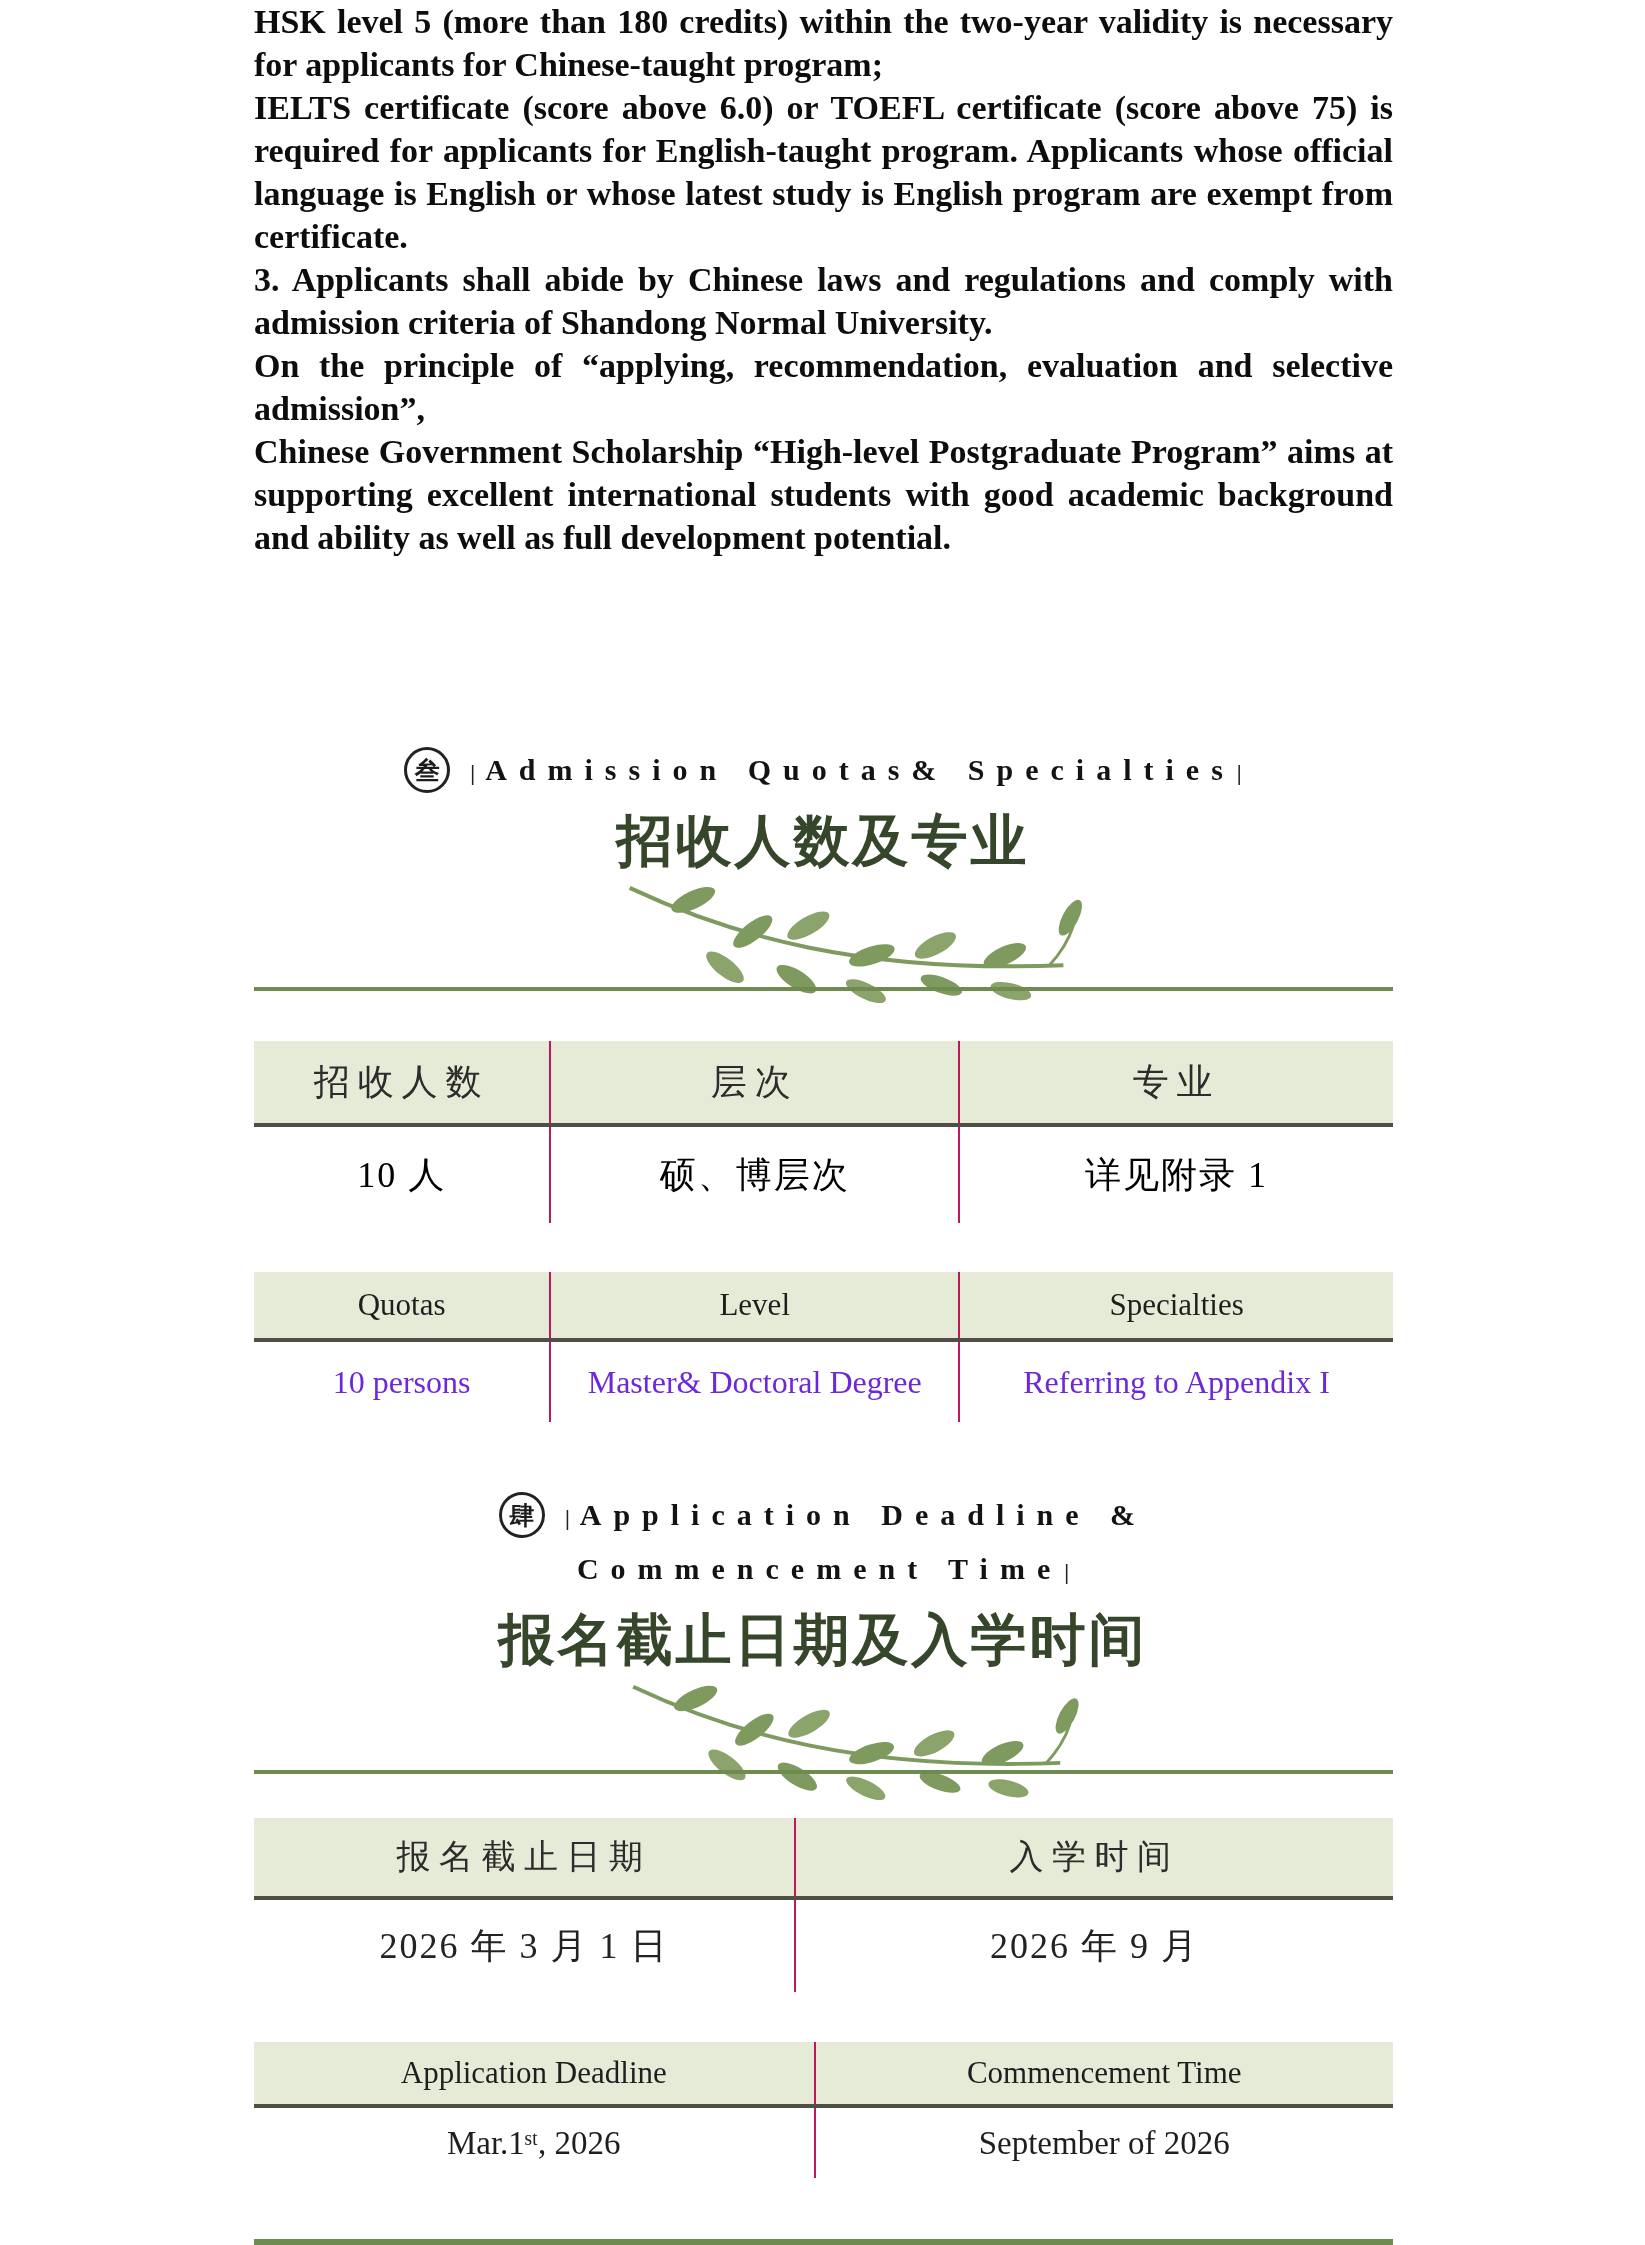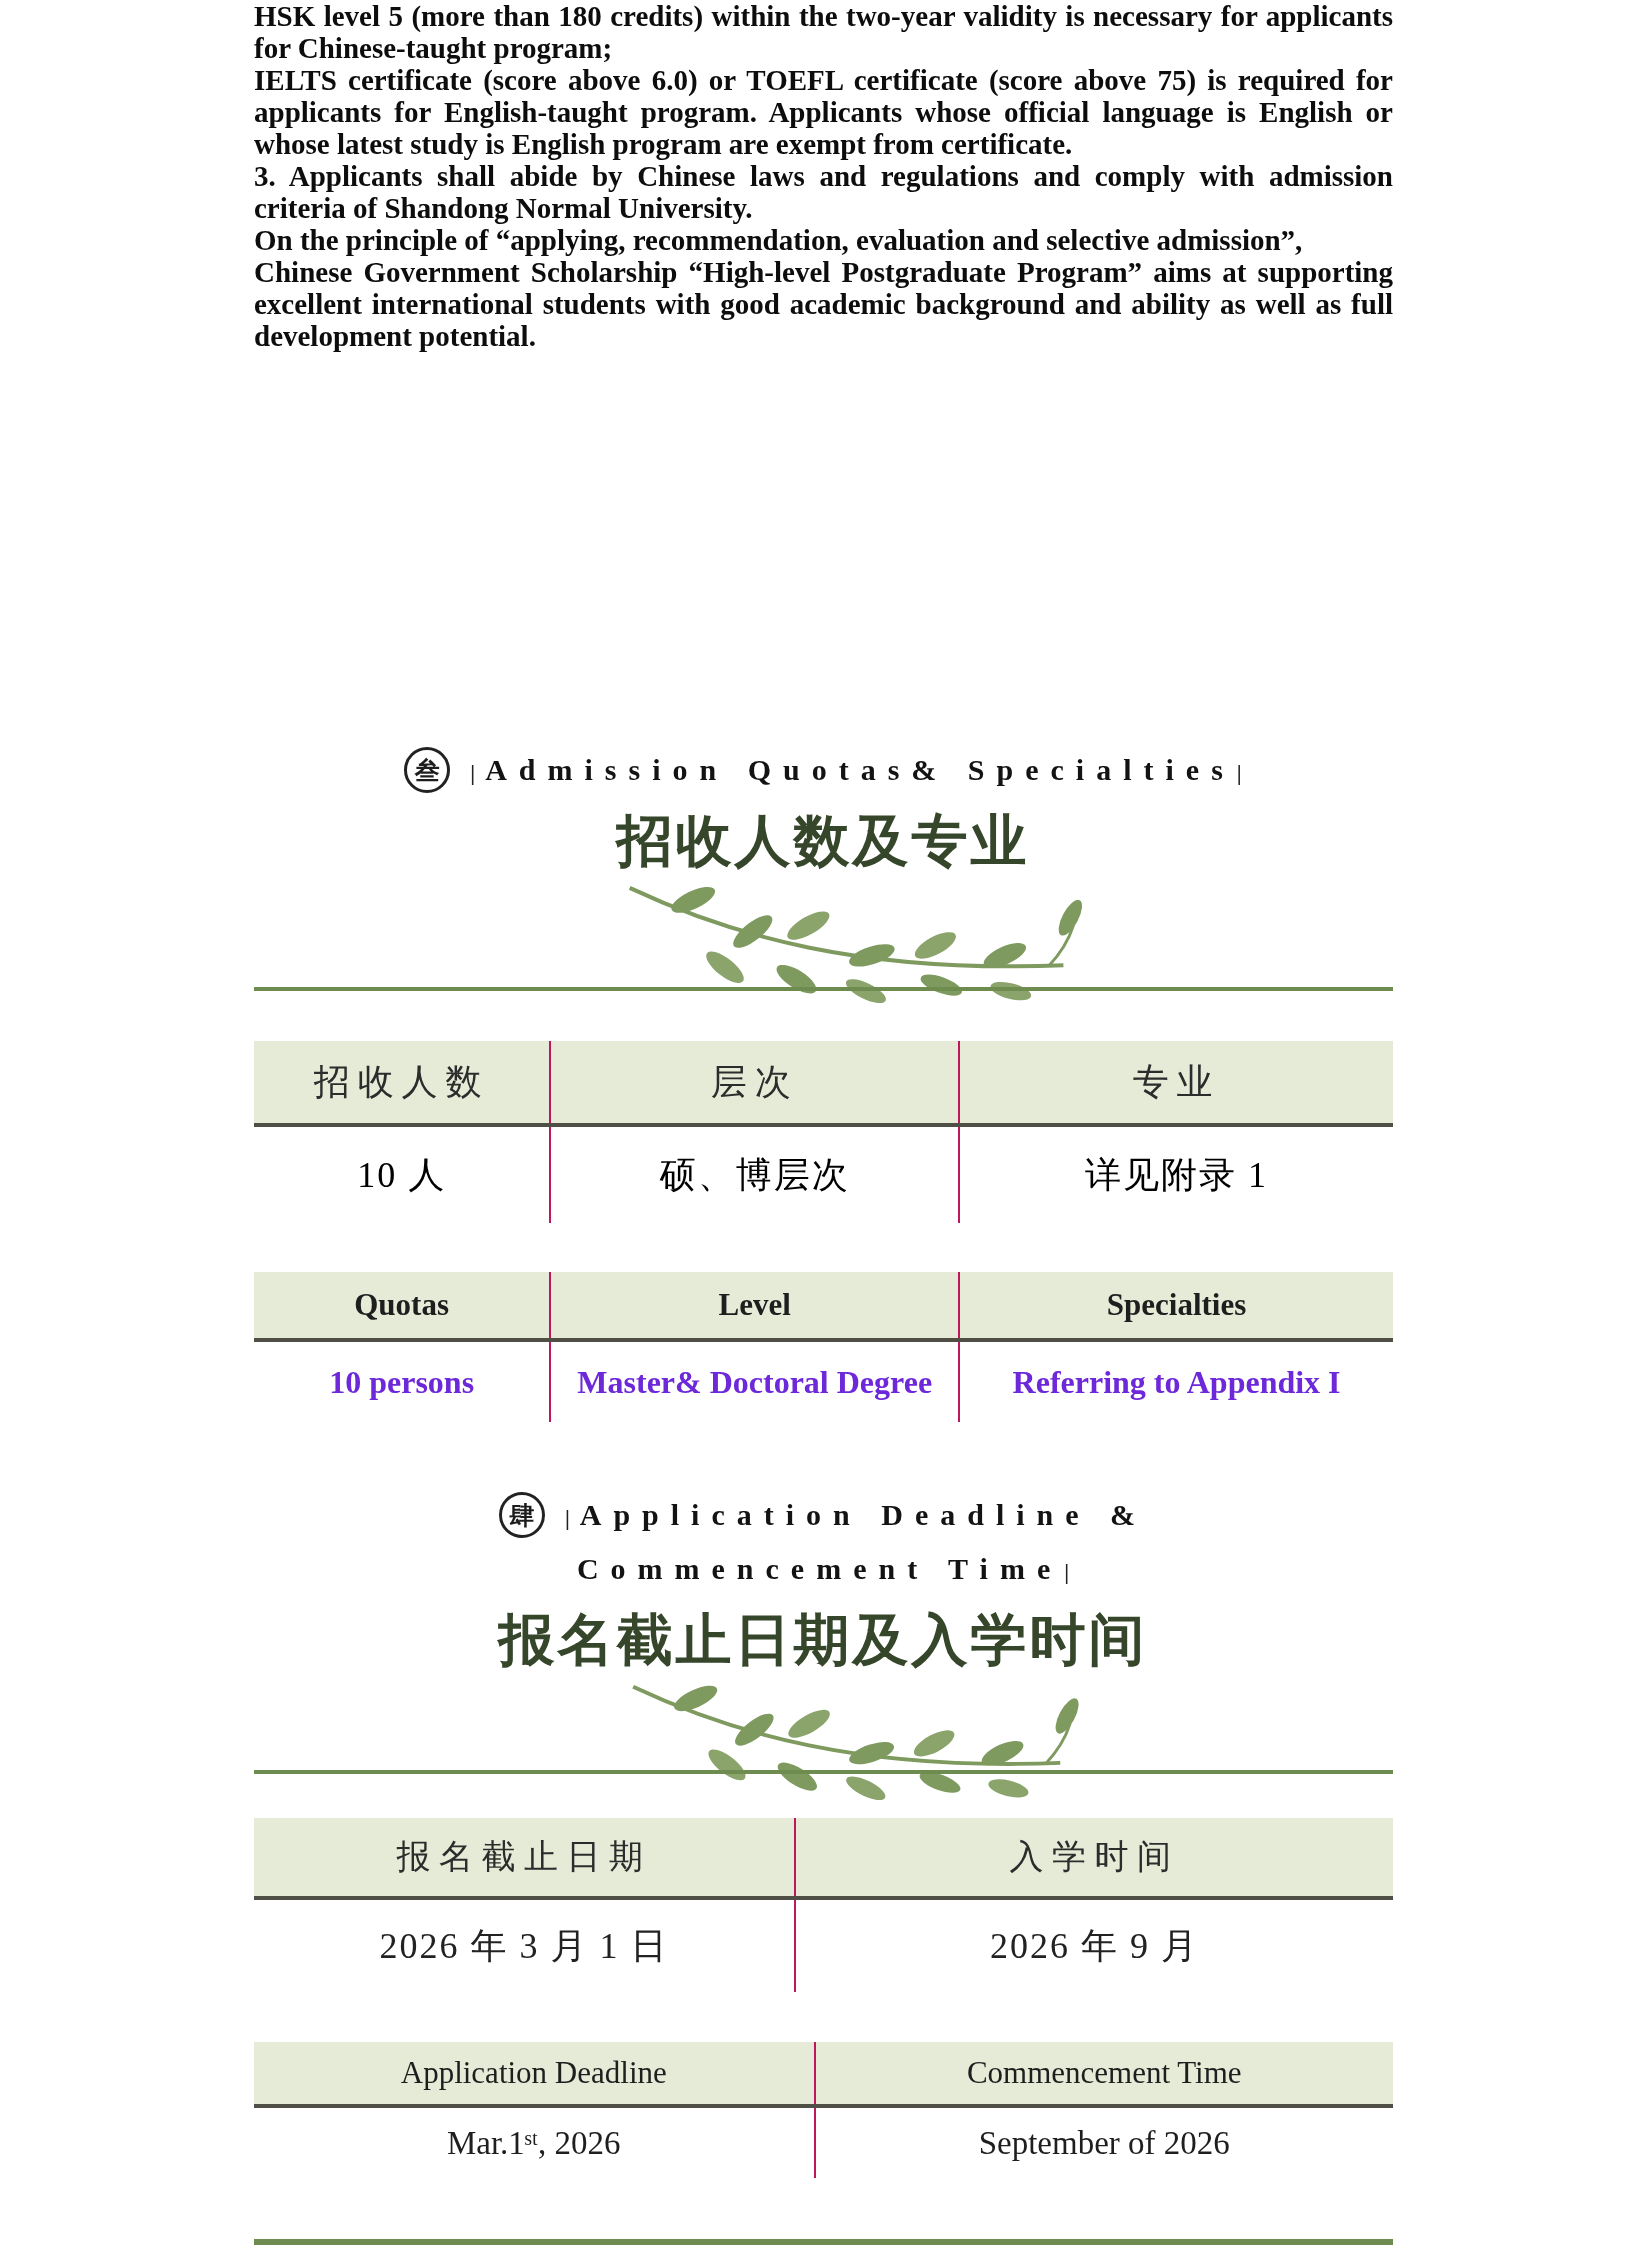--- a/index.html
+++ b/index.html
@@ -7,21 +7,21 @@
     position:relative;
     width:1646px;height:2246px;
     background:#ffffff;
     overflow:hidden;
     font-family:"Liberation Serif","DejaVu Serif",serif;
     color:#0d0d0d;
   }
   
   .body-text{
     position:absolute;left:254px;top:0;width:1139px;
-    font-weight:bold;font-size:29px;line-height:32px;
+    font-weight:bold;font-size:34px;line-height:43px;
     text-align:justify;
     font-family:Liberation Serif, serif;
   }
   .body-text p{margin:0;}
   
   .section{position:absolute;left:0;width:100%;text-align:center;}
   .sec-admission{top:744px;}
   .sec-deadline{top:1489px;}
   .head-row{
     display:flex;align-items:center;justify-content:center;gap:20px;
@@ -67,21 +67,21 @@
   }
   .t-cell:last-child{border-right:none;}
   .cols-3{grid-template-columns:26.1% 35.9% 38%;}
   .cols-2a{grid-template-columns:47.6% 52.4%;}
   .cols-2b{grid-template-columns:49.3% 50.7%;}
   
   .tbl-quota-cn{top:1041px;}
   .tbl-quota-cn .t-head{height:82px;font-size:36px;letter-spacing:0.22em;color:#2c2c2c;}
   .tbl-quota-cn .t-row{height:96px;font-size:36px;letter-spacing:2px;color:#000000;}
   
-  .tbl-quota-en{top:1272px;font-weight:bold;}
+  .tbl-quota-en{top:1272px;}
   .tbl-quota-en .t-head{height:66px;font-size:31px;color:#1e1e1e;}
   .tbl-quota-en .t-row{height:80px;font-size:32px;color:#6d28d9;}
   
   .tbl-date-cn{top:1818px;}
   .tbl-date-cn .t-head{height:78px;font-size:34px;letter-spacing:0.25em;color:#2c2c2c;}
   .tbl-date-cn .t-row{height:92px;font-size:36px;letter-spacing:2px;color:#222;}
   
   .tbl-date-en{top:2042px;}
   .tbl-date-en .t-head{height:62px;font-size:31px;color:#1e1e1e;}
   .tbl-date-en .t-row{height:70px;font-size:33px;color:#1e1e1e;}

